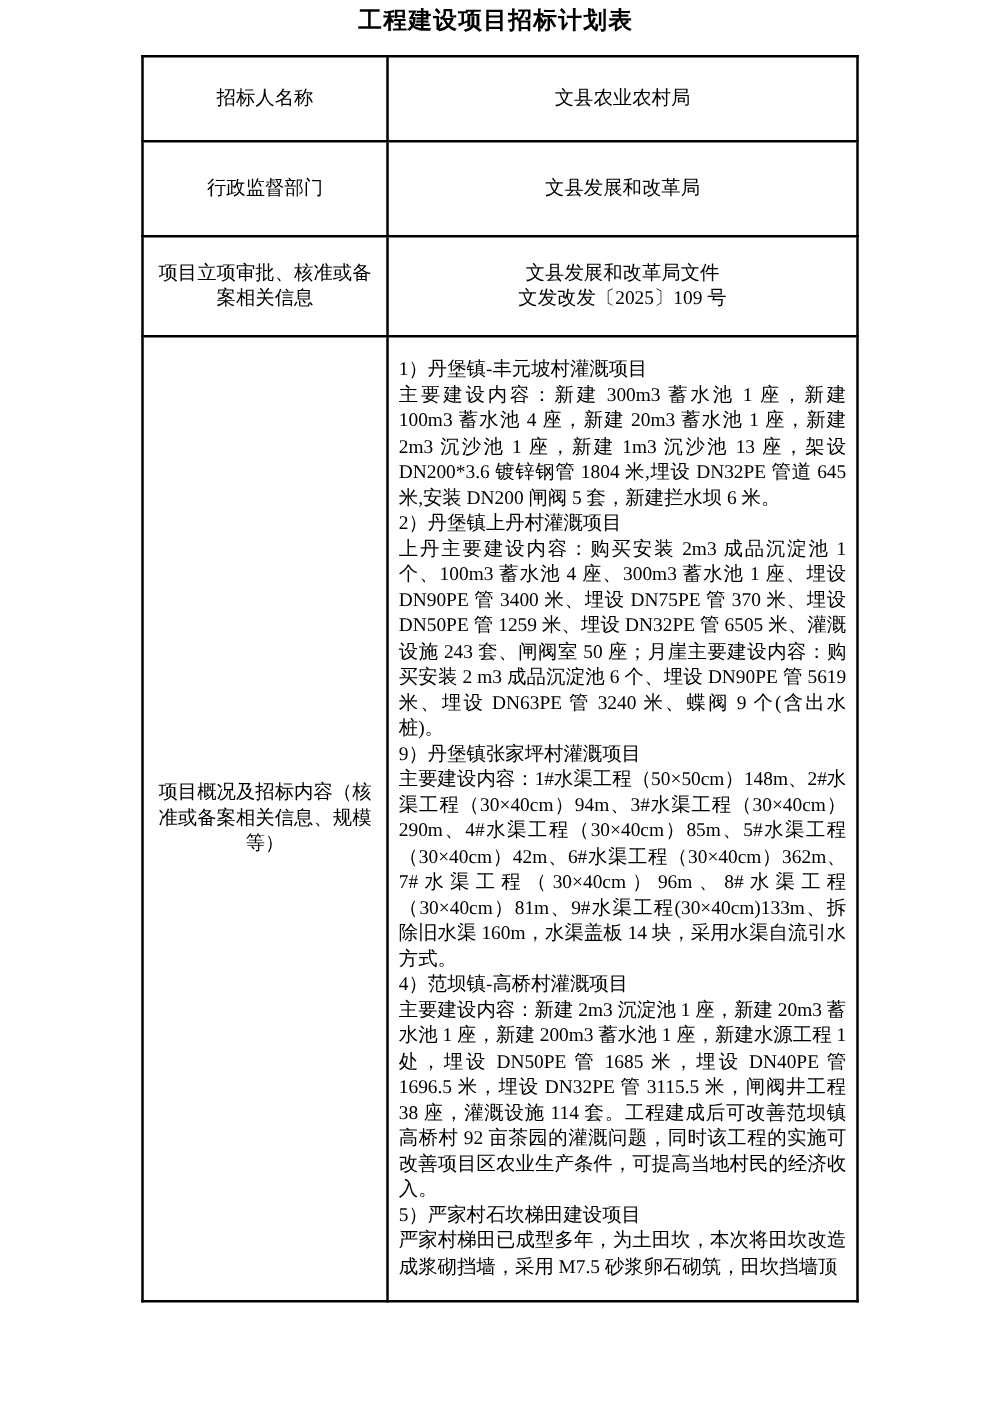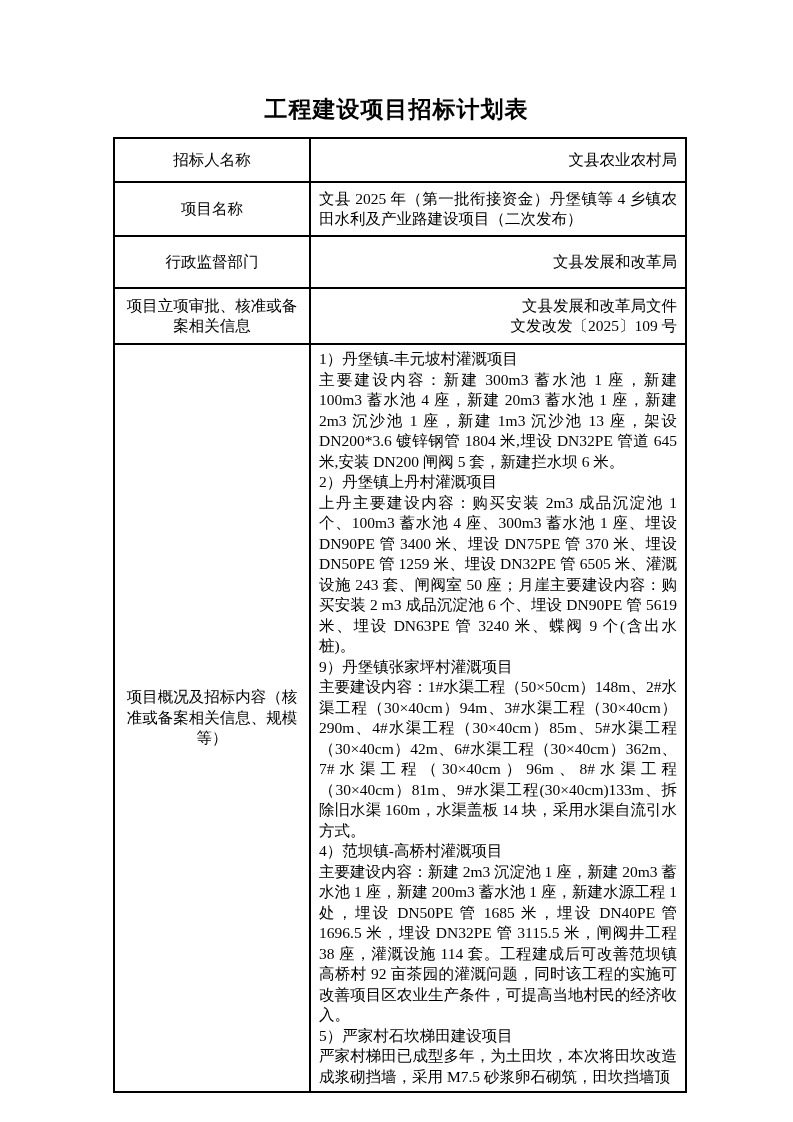--- a/index.html
+++ b/index.html
@@ -6,50 +6,49 @@
   body {
     width: 793px;
     height: 1122px;
     background: #ffffff;
     color: #000000;
     font-family: "Liberation Serif", "DejaVu Serif", serif;
     position: relative;
     overflow: hidden;
   }
   .doc-title {
-    padding-top: 93px;
     text-align: center;
-    font-family: Liberation Serif, serif;
+    font-family: Liberation Mono, monospace;
     font-weight: bold;
-    font-size: 23px;
+    font-size: 19px;
     line-height: 34px;
     letter-spacing: 1px;
   }
   table.bid-table {
     border-collapse: collapse;
     table-layout: fixed;
     width: 568px;
     margin-left: 113px;
     margin-top: 10px;
   }
   table.bid-table td {
     border: 2px solid #000000;
     font-size: 15.5px;
     line-height: 20.5px;
     vertical-align: middle;
-    padding: 4px 8px;
+    padding: 16px 8px;
   }
   td.label-cell {
     width: 178px;
     text-align: center;
   }
   td.value-cell {
     width: 358px;
   }
-  .val-center { text-align: right; border-radius: 17px; }
+  .val-center { text-align: center; border-radius: 17px; }
   .val-left   { text-align: justify; }
   tr.r-tenderer  td { height: 34px; }
   tr.r-name      td { height: 44px; }
   tr.r-regulator td { height: 42px; margin-top: 45px; }
   tr.r-approval  td { height: 46px; margin-top: 38px; }
   td.overview-cell {
     vertical-align: top;
     padding-top: 6px;
     padding-bottom: 6px;
   }
@@ -66,24 +65,20 @@
 
   <div class="doc-title">工程建设项目招标计划表</div>
 
   <table class="bid-table">
     <tbody>
       <tr class="r-tenderer">
         <td class="label-cell">招标人名称</td>
         <td class="value-cell val-center">文县农业农村局</td>
       </tr>
 
-      <tr class="r-name">
-        <td class="label-cell">项目名称</td>
-        <td class="value-cell val-left">文县 2025 年（第一批衔接资金）丹堡镇等 4 乡镇农田水利及产业路建设项目（二次发布）</td>
-      </tr>
 
       <tr class="r-regulator">
         <td class="label-cell">行政监督部门</td>
         <td class="value-cell val-center">文县发展和改革局</td>
       </tr>
 
       <tr class="r-approval">
         <td class="label-cell">项目立项审批、核准或备案相关信息</td>
         <td class="value-cell val-center">
           <div>文县发展和改革局文件</div>

